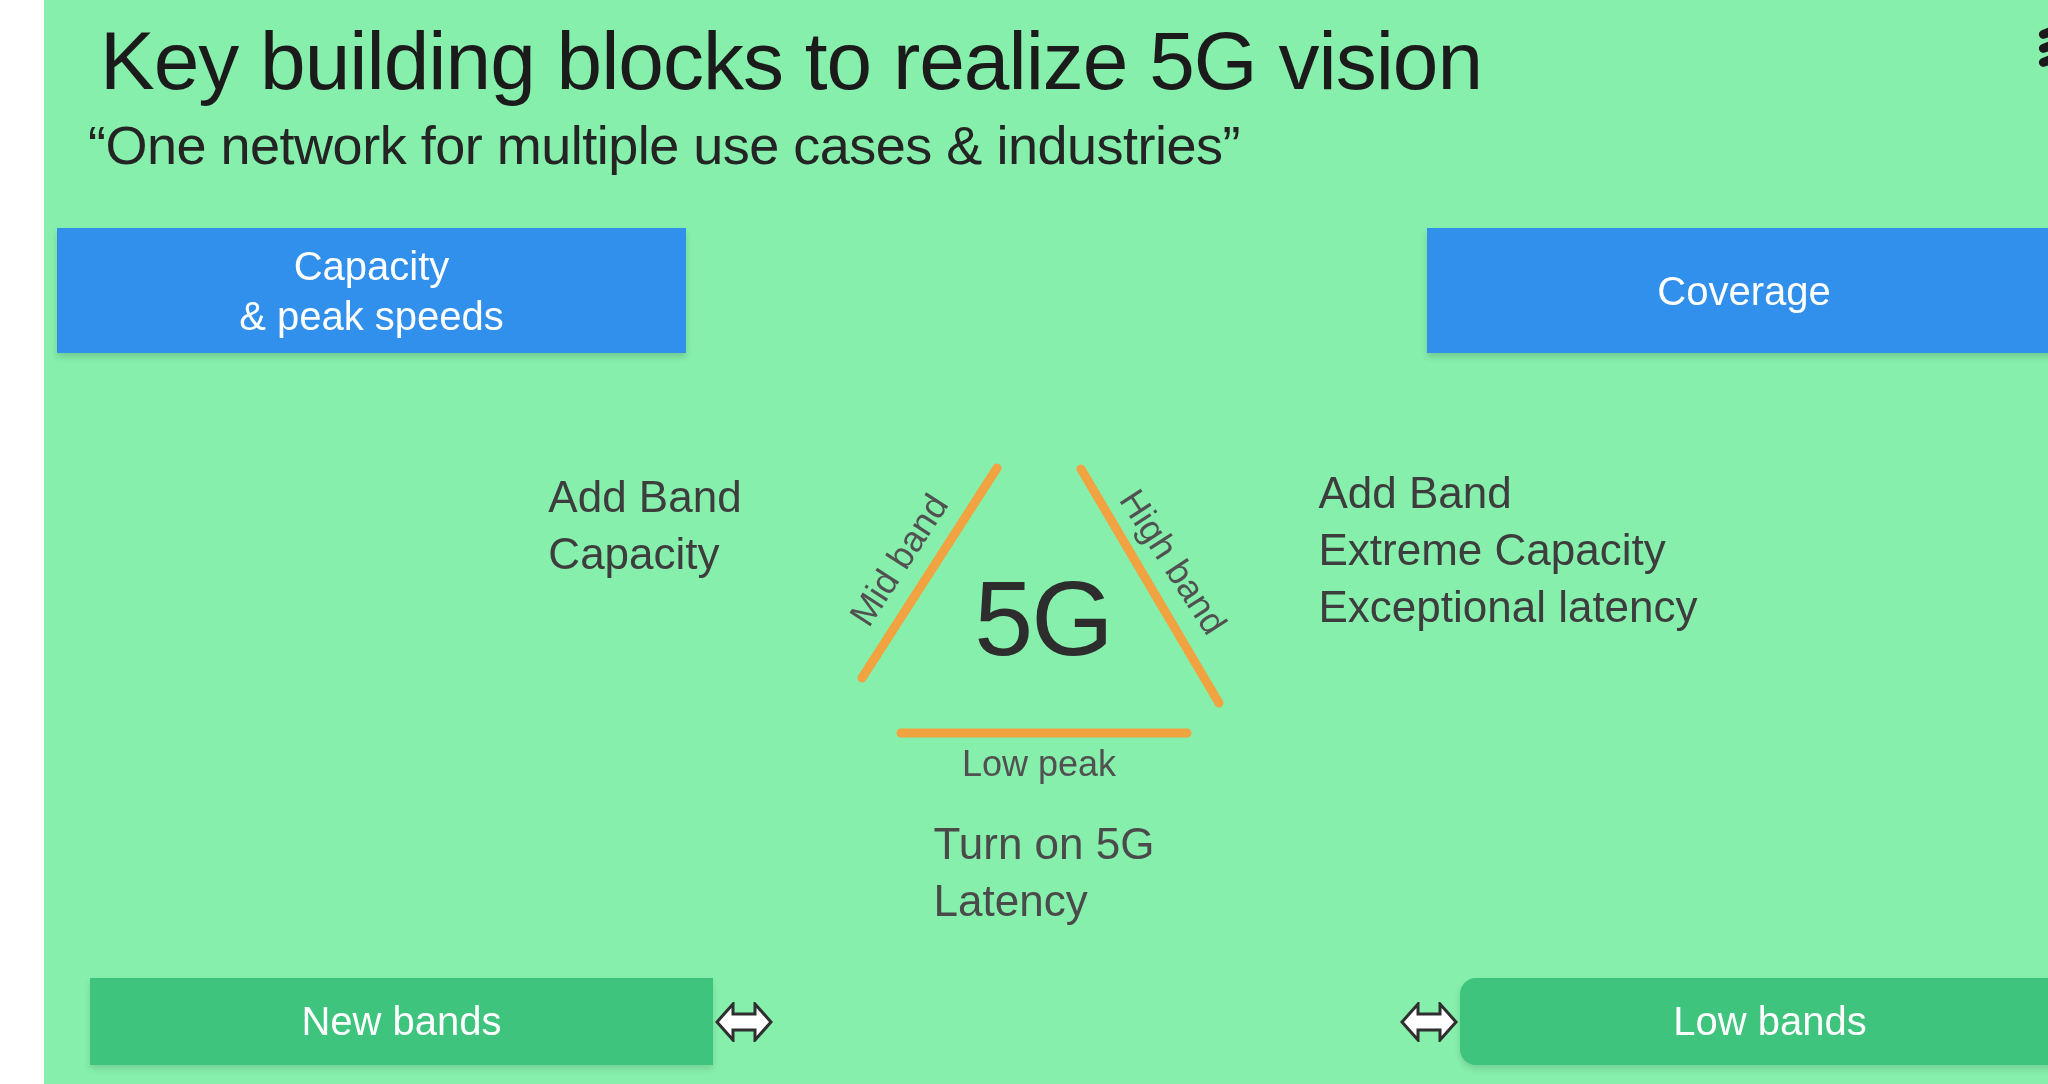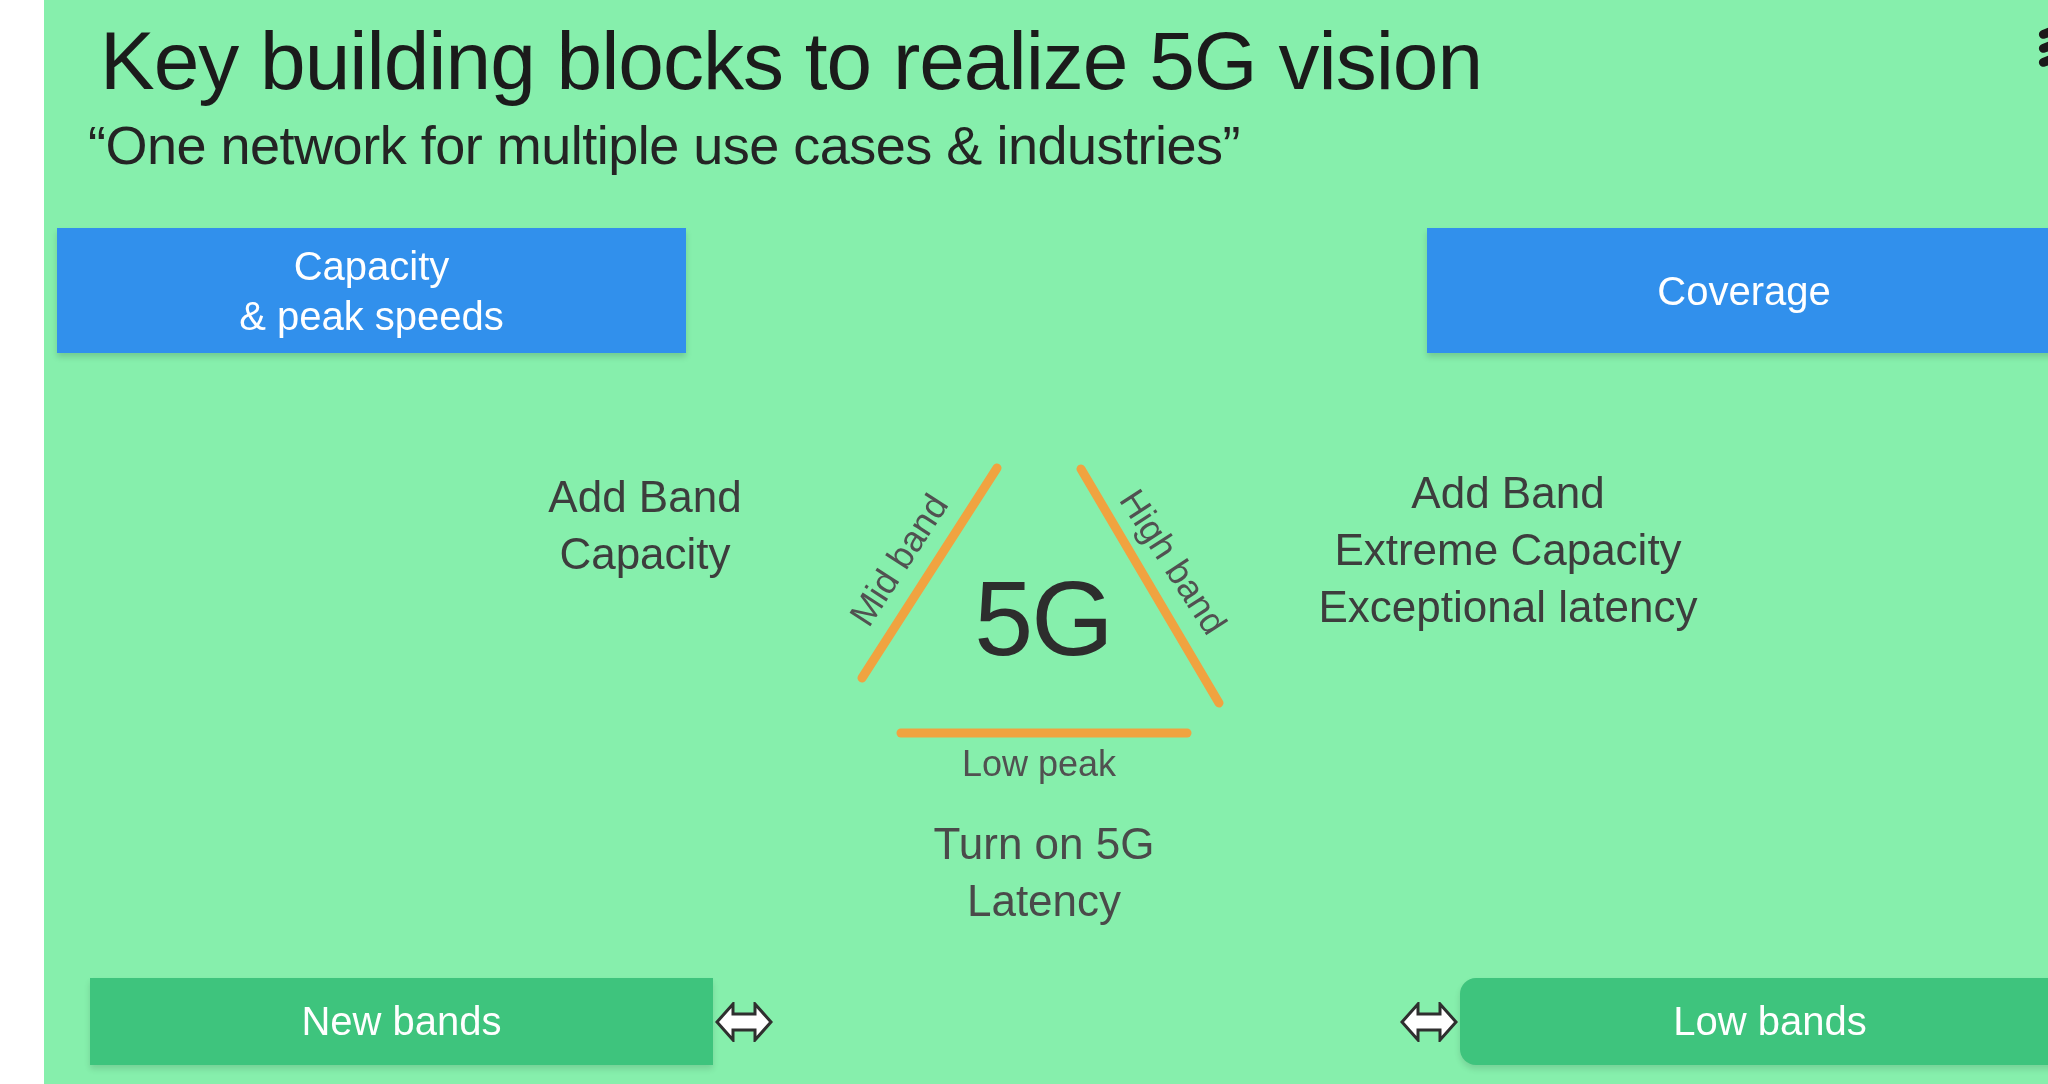--- a/index.html
+++ b/index.html
@@ -38,21 +38,21 @@
     font-size:106px;color:#2d2d2d;letter-spacing:-2px;
   }
   .band-label{
     position:absolute;font-size:36px;color:#515151;white-space:nowrap;
   }
   .band-mid{left:855px;top:560px;transform:translate(-50%,-50%) rotate(-57deg);}
   .band-high{left:1129px;top:562px;transform:translate(-50%,-50%) rotate(57deg);}
   .band-low{left:995px;top:764px;transform:translate(-50%,-50%);}
   
   .note{
-    position:absolute;transform:translate(-50%,-50%);text-align:center;
+    position:absolute;transform:translate(-50%,-50%);
     font-size:44px;line-height:57px;color:#3d3d3d;white-space:pre-line;
   }
   .note-left{left:601px;top:525px;}
   .note-right{left:1464px;top:549px;}
   .note-bottom{left:1000px;top:872px;color:#4a4a4a;}
   
   .greenbox{
     position:absolute;top:978px;height:87px;background:#3EC47D;color:#ffffff;
     display:flex;align-items:center;justify-content:center;text-align:right;
     font-size:40px;box-shadow:0 4px 6px rgba(0,0,0,0.12);

